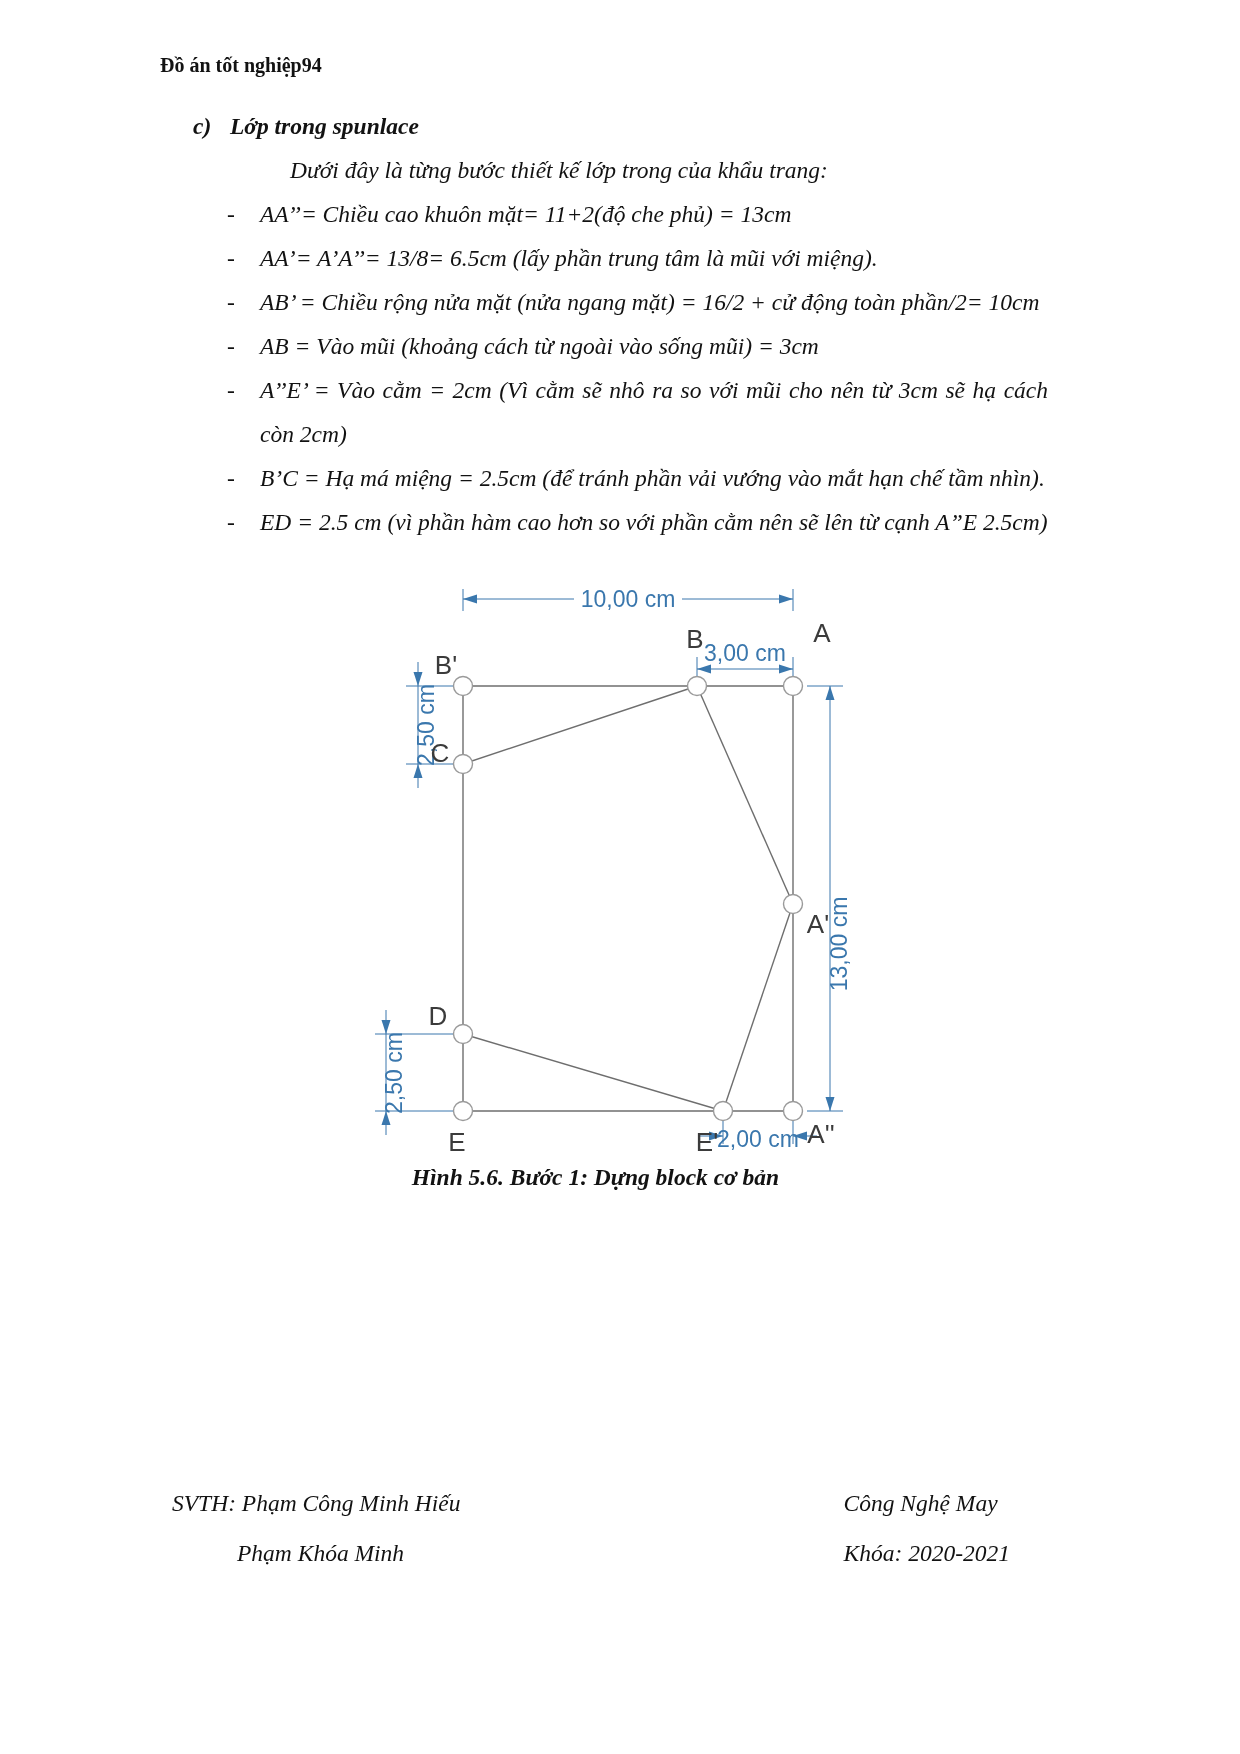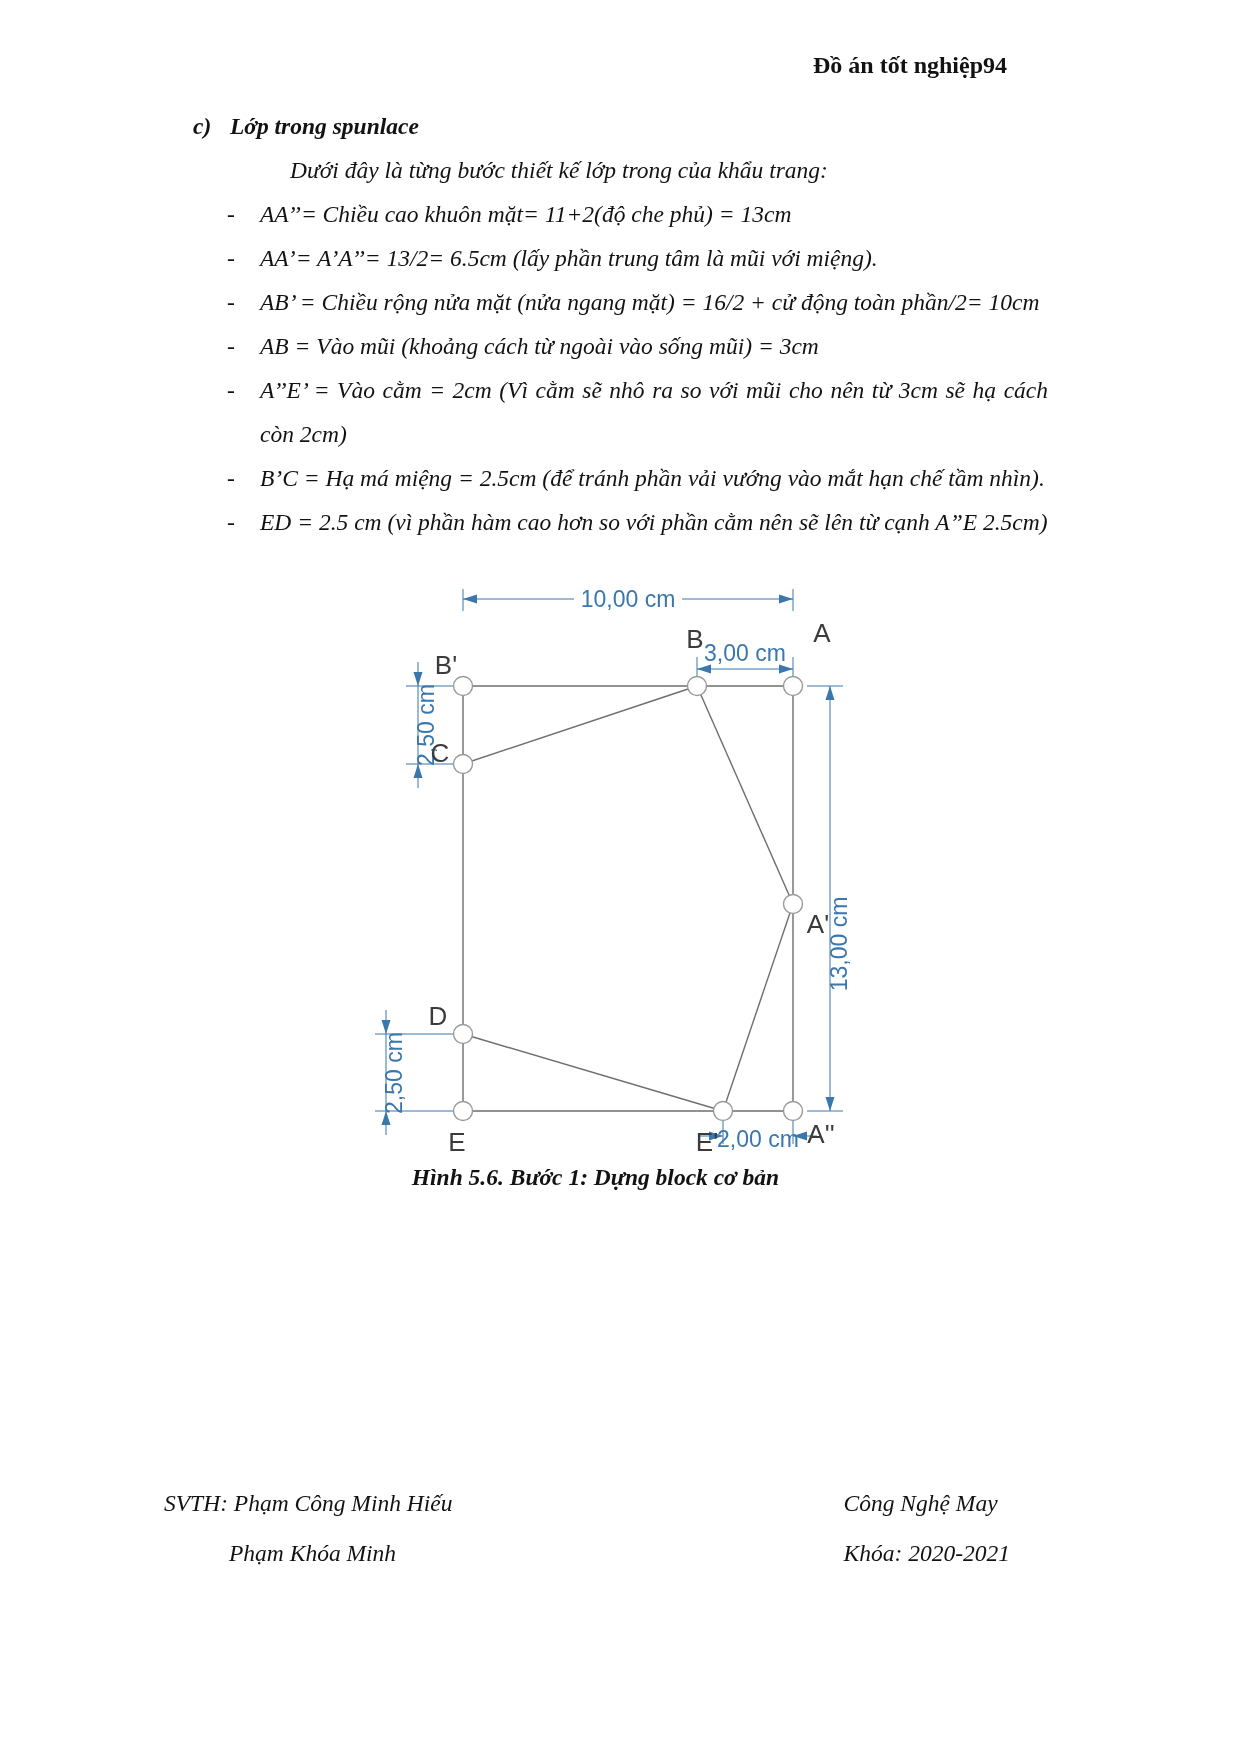--- a/index.html
+++ b/index.html
@@ -1,42 +1,42 @@
 <!DOCTYPE html>
 <html><head>
 <meta charset="utf-8">
 <style>
   html,body{margin:0;padding:0;}
   body{
     width:1240px;height:1754px;background:#ffffff;color:#121212;
     font-family:"Liberation Serif",serif;position:relative;overflow:hidden;
   }
   .header{
-    display:flex;justify-content:flex-end;
+    display:flex;justify-content:flex-start;
     margin:50px 233px 0 160px;
-    font-weight:bold;font-size:24px;line-height:30px;
+    font-weight:bold;font-size:20px;line-height:30px;
   }
   .textblock{
     margin:24px 192px 0 227px;
     font-size:23.5px;line-height:44px;font-style:italic;
   }
   .sec-heading{margin-left:-34px;font-weight:bold;}
   .sec-heading .sec-label{display:inline-block;width:37px;}
   .intro{text-indent:63px;}
   .bullet{display:flex;}
   .bullet .dash{flex:0 0 33px;width:33px;}
   .bullet .btxt{flex:1;text-align:justify;}
   figure{margin:40px 0 0 0;padding:0;}
   svg.diagram{display:block;margin-left:360px;}
   figcaption{
     margin-top:2px;width:1240px;box-sizing:border-box;padding-right:49px;
     text-align:center;font-weight:bold;font-style:italic;font-size:23.5px;
   }
   .footer{
-    position:absolute;left:164px;right:230px;top:1478px;
+    position:absolute;left:172px;right:230px;top:1478px;
     display:flex;justify-content:space-between;
     font-style:italic;font-size:23.5px;line-height:50px;
   }
   .footer .indent{margin-left:65px;}
 </style>
 </head>
 <body>
 
 <div class="header">
   <span>Đồ án tốt nghiệp</span>
@@ -48,21 +48,21 @@
     <span class="sec-label">c)</span><span>Lớp trong spunlace</span>
   </div>
   <div class="intro">Dưới đây là từng bước thiết kế lớp trong của khẩu trang:</div>
   <div id="bullet-list">
       <div class="bullet">
         <span class="dash">-</span>
         <span class="btxt">AA’’= Chiều cao khuôn mặt= 11+2(độ che phủ) = 13cm</span>
       </div>
       <div class="bullet">
         <span class="dash">-</span>
-        <span class="btxt">AA’= A’A’’= 13/2= 6.5cm (lấy phần trung tâm là mũi với miệng).</span>
+        <span class="btxt">AA’= A’A’’= 13/8= 6.5cm (lấy phần trung tâm là mũi với miệng).</span>
       </div>
       <div class="bullet">
         <span class="dash">-</span>
         <span class="btxt">AB’ = Chiều rộng nửa mặt (nửa ngang mặt) = 16/2 + cử động toàn phần/2= 10cm</span>
       </div>
       <div class="bullet">
         <span class="dash">-</span>
         <span class="btxt">AB = Vào mũi (khoảng cách từ ngoài vào sống mũi) = 3cm</span>
       </div>
       <div class="bullet">

